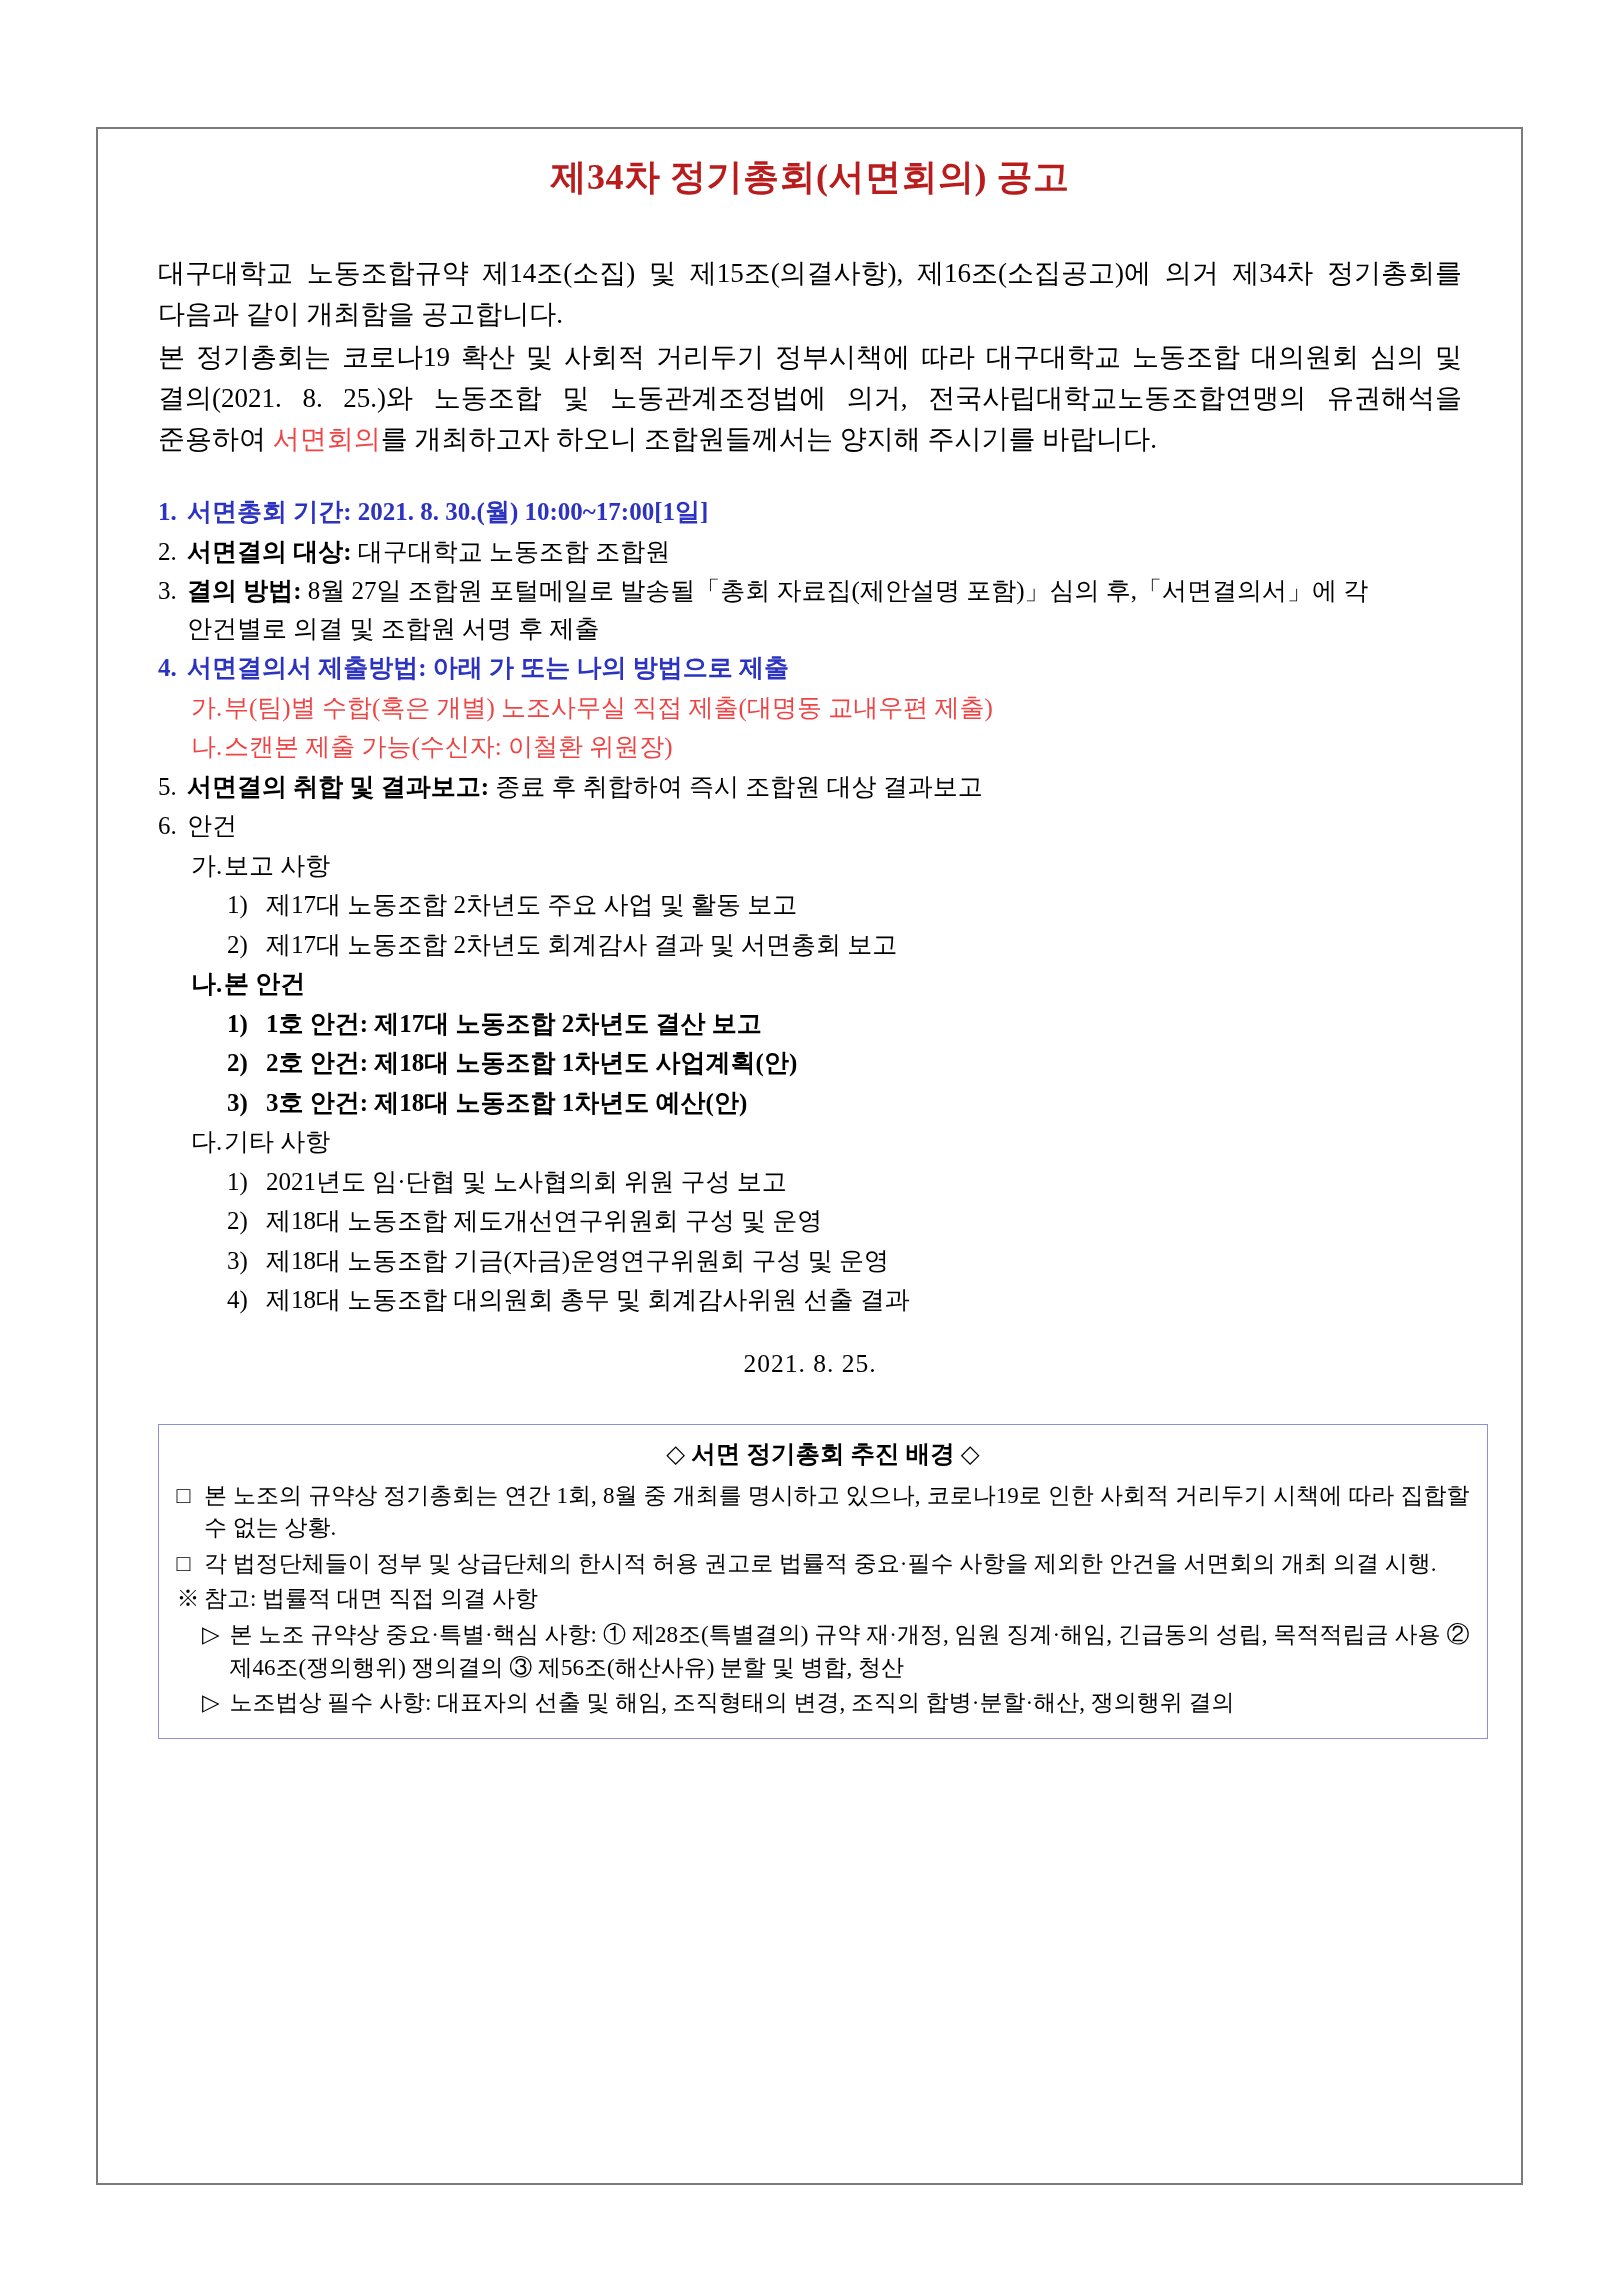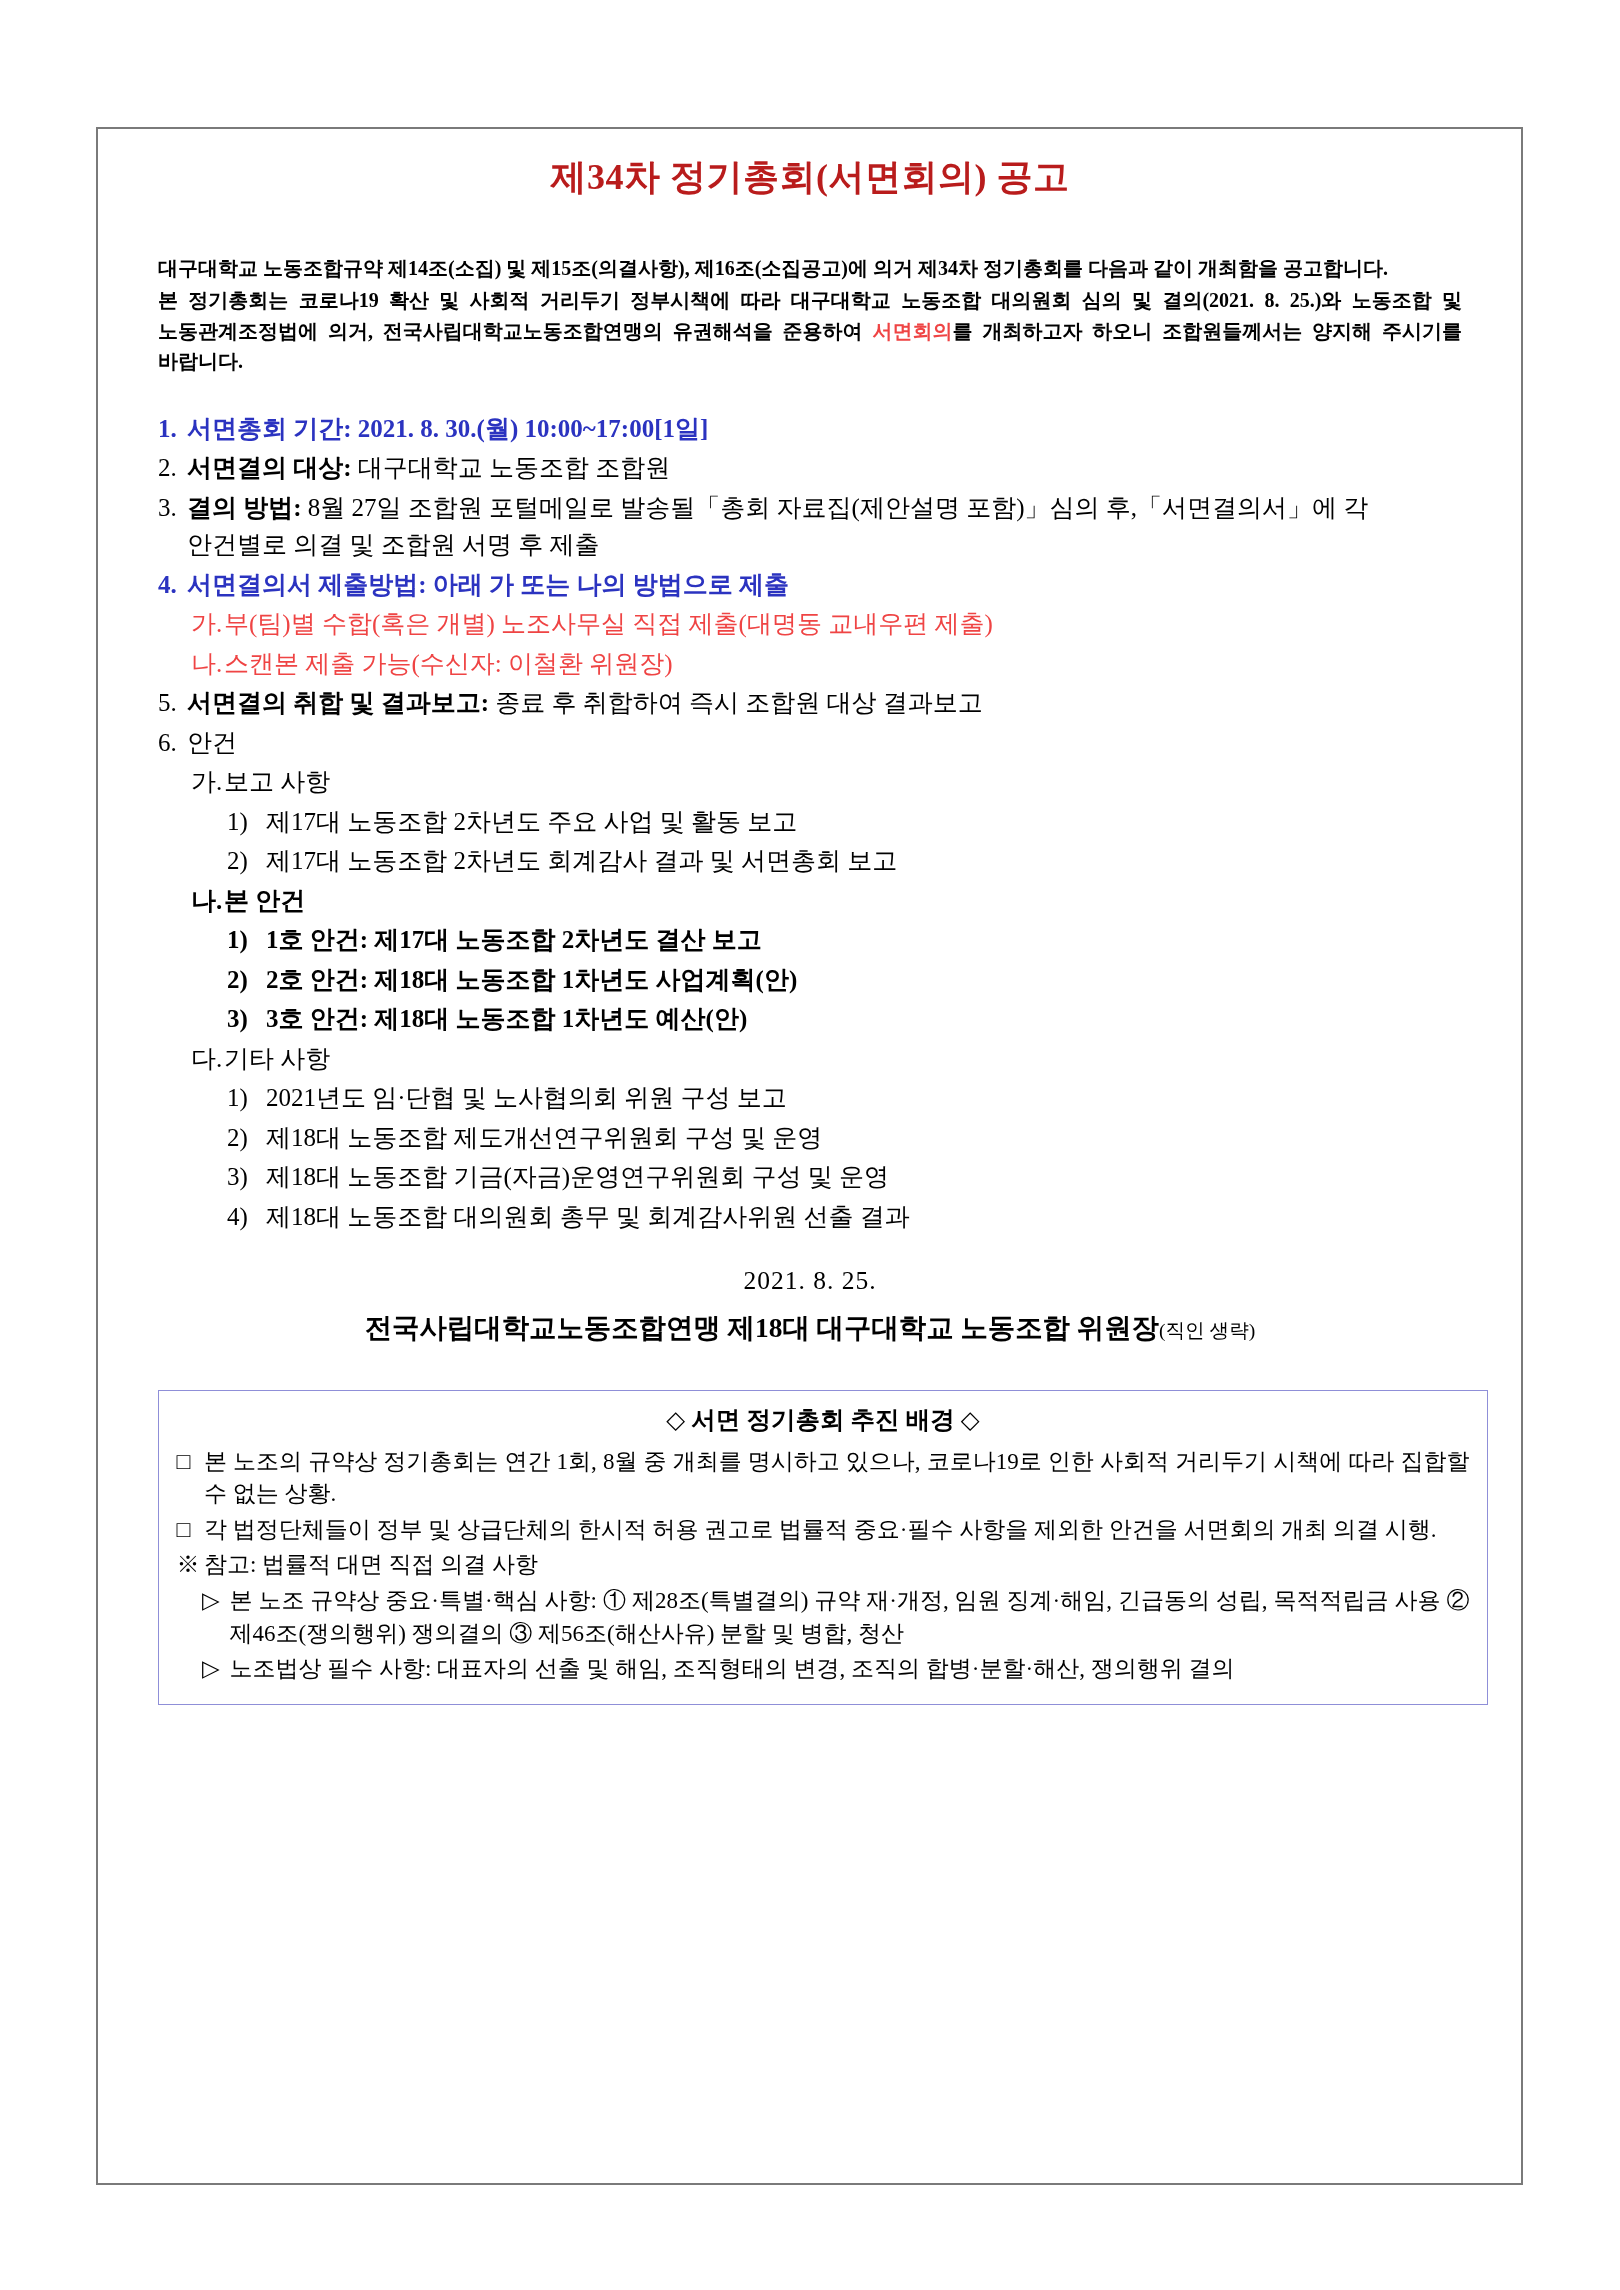--- a/index.html
+++ b/index.html
@@ -38,27 +38,26 @@
   }
   .doc-title {
     text-align: center;
     font-size: 36px;
     font-weight: bold;
     letter-spacing: 0.5px;
     margin: 0 0 51px 0;
     color: #b91c1c;
   }
   p.para {
-    font-size: 20px;
+    font-size: 27px;
     line-height: 1.52;
     margin: 0;
     text-align: justify;
     text-justify: inter-ideograph;
     word-break: keep-all;
-    font-weight: bold;
   }
   p.para + p.para { margin-top: 2px; }
   .blue { color: #ef4444; }
   .blue-b { color: #2b33c0; font-weight: bold; }
   .bold { font-weight: bold; }
   .list-block {
     margin-top: 33px;
     font-size: 25px;
     line-height: 1.5;
   }
@@ -248,21 +247,20 @@
 
       <div class="li lvl3">
         <span class="num">4)</span>
         <span class="txt">제18대 노동조합 대의원회 총무 및 회계감사위원 선출 결과</span>
       </div>
 
     </div>
 
     <div class="sign-block">
       <div class="sign-date">2021.  8.  25.</div>
-      <div class="sign-org"><span>전국사립대학교노동조합연맹 제18대 대구대학교 노동조합 위원장</span><span class="small">(직인 생략)</span></div>
     </div>
 
     <div class="note-box">
       <div class="note-title">◇ 서면 정기총회 추진 배경 ◇</div>
 
       <div class="note-item">
         <span class="mark">□</span>
         <span class="body">본 노조의 규약상 정기총회는 연간 1회, 8월 중 개최를 명시하고 있으나, 코로나19로 인한 사회적 거리두기 시책에 따라 집합할 수 없는 상황.</span>
       </div>
 

